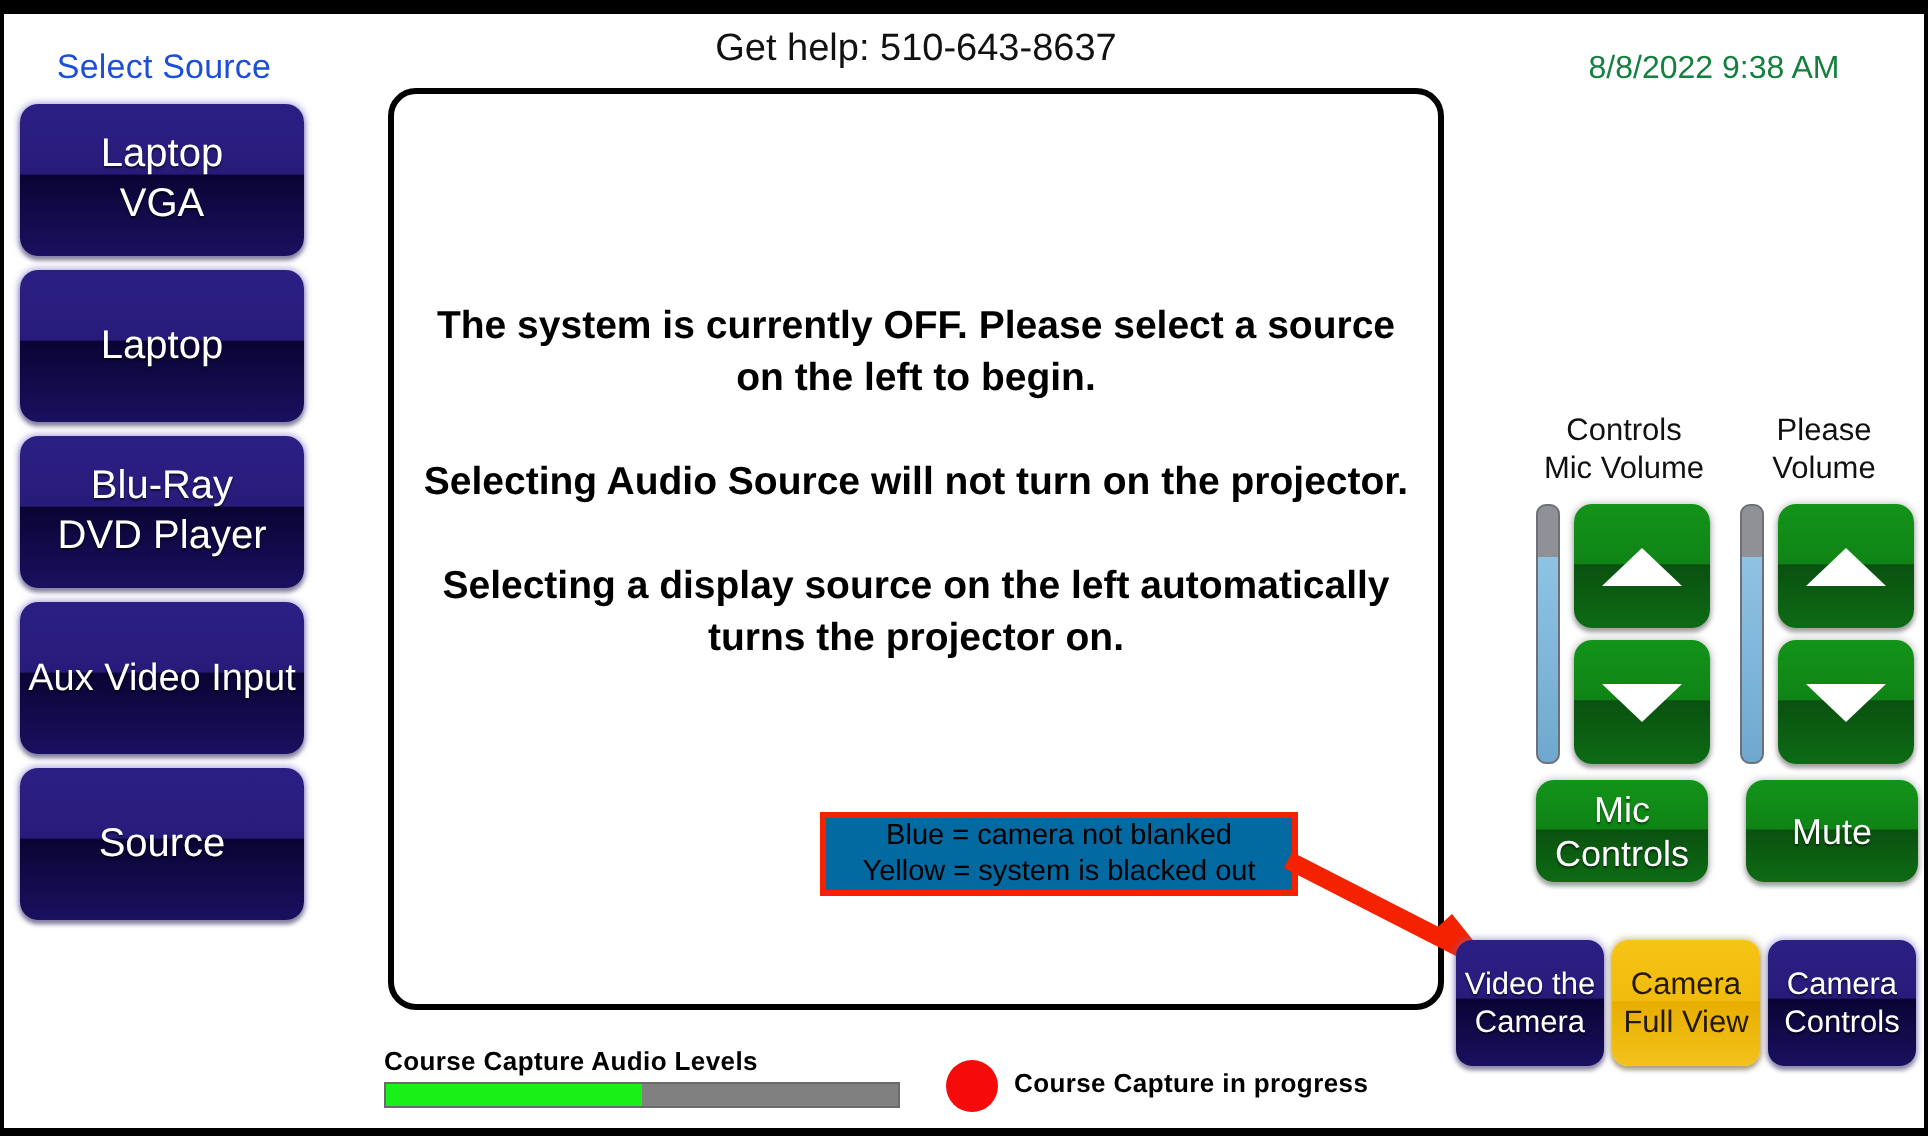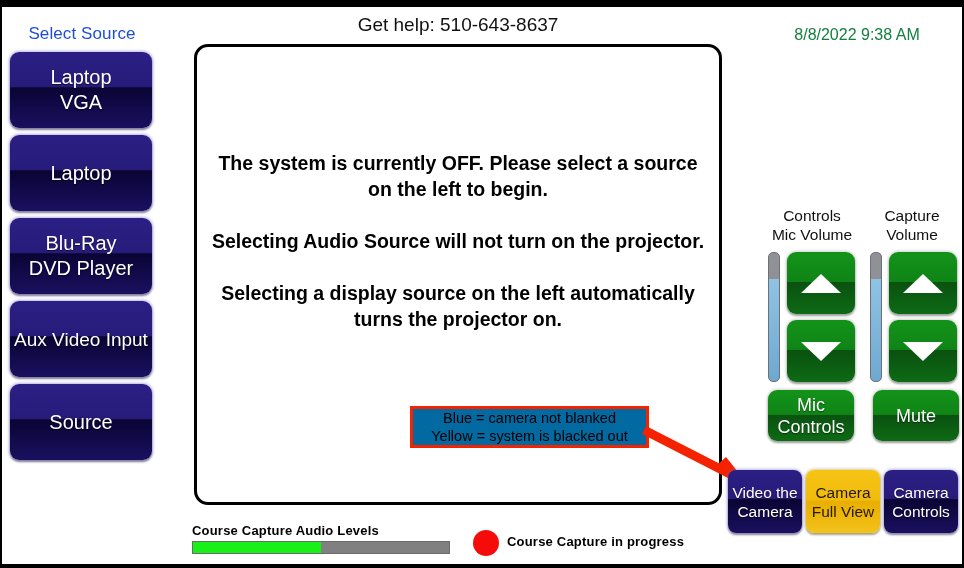--- a/index.html
+++ b/index.html
@@ -327,21 +327,21 @@
   </div>
   <div class="grn-btn" style="left:785px; top:320px; width:68px; height:62px;">
     <span class="arrow-down"></span>
   </div>
   <div class="grn-btn grn-txt-btn" style="left:766px; top:390px; width:86px; height:51px;">
     <span>Mic</span>
     <span>Controls</span>
   </div>
 
   <div class="vol-label" style="left:858px; top:206px;">
-    <div>Capture</div>
+    <div>Please</div>
     <div>Volume</div>
   </div>
   <div class="level-bar" style="left: 868px; top: 252px; background: linear-gradient(rgb(143, 145, 150) 0%, rgb(143, 145, 150) 20%, rgb(143, 195, 228) 20%, rgb(111, 168, 207) 100%);"></div>
 
   <div class="grn-btn" style="left:887px; top:252px; width:68px; height:62px;">
     <span class="arrow-up"></span>
   </div>
   <div class="grn-btn" style="left:887px; top:320px; width:68px; height:62px;">
     <span class="arrow-down"></span>
   </div>

